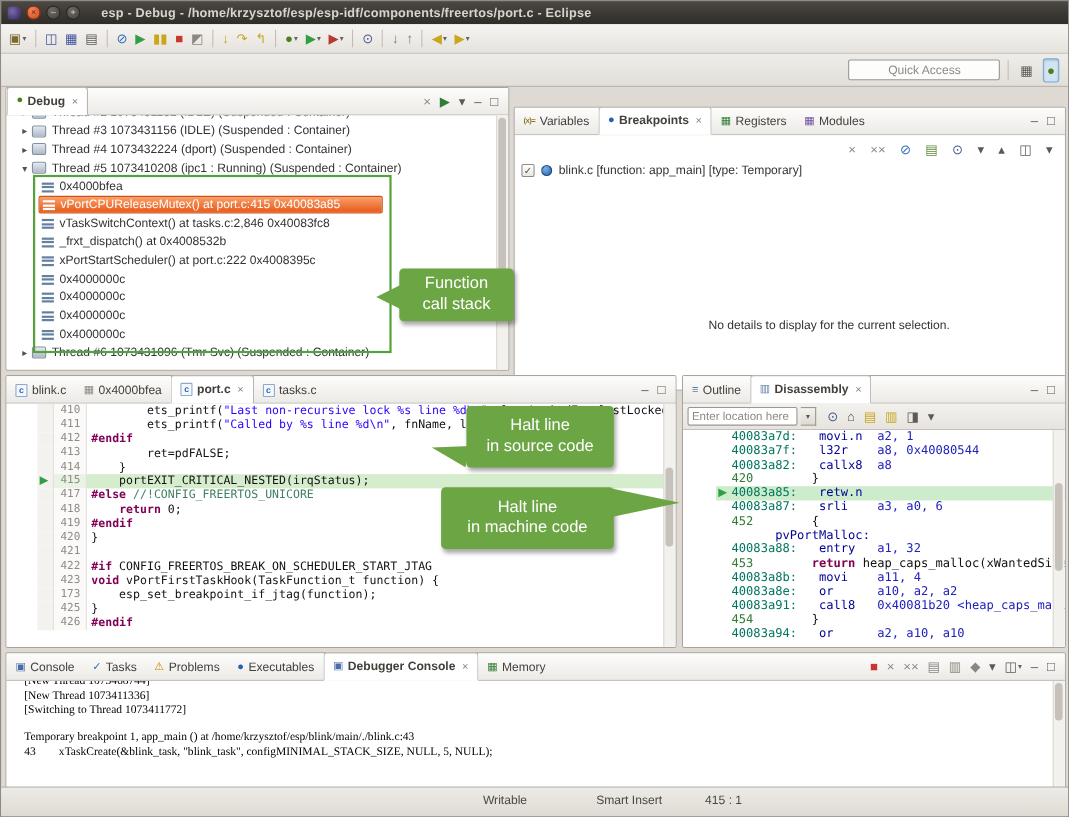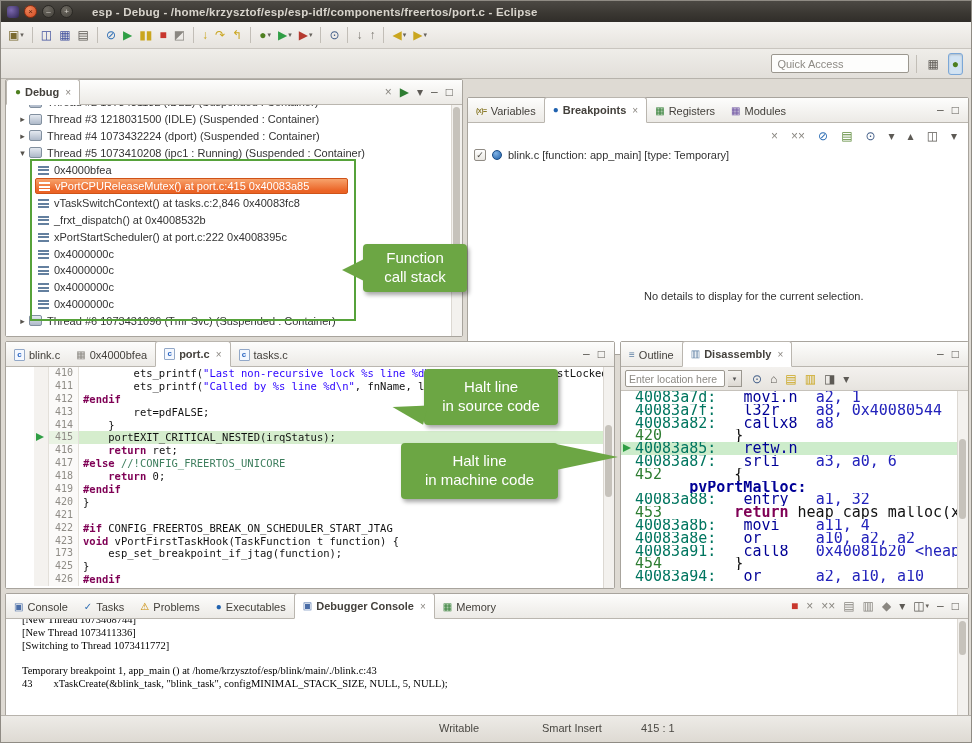--- a/index.html
+++ b/index.html
@@ -13,21 +13,21 @@
   .wtitle{color:#d8d4cc;font-size:11.5px;margin-left:14px;font-weight:bold;letter-spacing:.2px;white-space:nowrap;}
 
   
   .toolbar{position:absolute;left:0;top:21px;right:0;height:26px;background:linear-gradient(#f6f4f1,#e6e3de);border-bottom:1px solid #c9c5bf;display:flex;align-items:center;padding:0 4px;gap:1px;}
   .tbtn{display:inline-flex;align-items:center;height:20px;padding:0 3px;border-radius:3px;}
   .tbtn.pressed{background:#d2e3f3;border:1px solid #7ba7d7;box-shadow:inset 0 1px 2px rgba(0,0,0,.18);}
   .glyph{font-size:12px;line-height:1;}
   .ddarrow{font-size:7px;color:#66625c;margin-left:1px;}
   .tsep{width:1px;height:16px;background:#c2beb7;margin:0 4px;}
   .toolbar2{position:absolute;left:0;top:48px;right:0;height:29px;background:linear-gradient(#efede9,#e2dfda);border-bottom:1px solid #b7b3ac;display:flex;align-items:center;justify-content:flex-end;padding:0 8px;gap:7px;}
-  .qa{width:138px;height:19px;border:1px solid #9b978f;border-radius:2px;background:#fdfdfc;font-family:inherit;font-size:11px;color:#333;padding:0 5px;box-sizing:border-box;}
+  .qa{width:138px;height:19px;border:1px solid #9b978f;border-radius:2px;background:#fdfdfc;font-family:inherit;font-size:11px;color:#333;padding:0 5px;box-sizing:border-box;text-align:center;}
   .qa::placeholder{color:#8d8a84;}
   .vbar{width:1px;height:18px;background:#c2beb7;}
   .picons{display:inline-flex;gap:6px;align-items:center;}
 
   
   .view{position:absolute;background:#fff;border:1px solid #a8a49d;box-sizing:border-box;display:flex;flex-direction:column;border-radius:2px;}
   #debug-view{left:4px;top:78px;width:458px;height:258px;}
   #vars-view{left:466px;top:96px;width:502px;height:258px;}
   #editor-view{left:4px;top:340px;width:610px;height:248px;}
   #disasm-view{left:619px;top:340px;width:349px;height:248px;}
@@ -83,29 +83,29 @@
   
   .tk-pl{color:#111;text-align:center;}
   .tk-k{color:#7f0055;font-weight:bold;}
   .tk-s{color:#2a00ff;}
   .tk-c{color:#3f7f5f;}
   .tk-p{color:#7f0055;font-weight:bold;}
   .tk-a{color:#00755f;}
   .tk-m{color:#000096;}
   .tk-o{color:#2222bb;}
   .tk-ln{color:#2e7d32;}
-  .tk-lb{color:#000096;font-weight:bold;}
+  .tk-lb{color:#000096;font-weight:normal;}
 
   
   .locbar{height:23px;min-height:23px;display:flex;align-items:center;gap:3px;padding:0 4px;background:linear-gradient(#f3f1ee,#e7e4df);border-bottom:1px solid #c6c2bb;}
   .locinput{width:100px;height:17px;border:1px solid #9b978f;background:#fff;font-family:inherit;font-size:10.5px;padding:0 3px;color:#333;box-sizing:border-box;border-radius:2px;}
   .locinput::placeholder{color:#8d8a84;}
   .loccombo{width:14px;height:17px;border:1px solid #9b978f;border-left:none;background:linear-gradient(#f5f3f0,#ddd9d3);font-size:7px;display:inline-flex;align-items:center;justify-content:center;color:#555;box-sizing:border-box;}
   .locicons{display:inline-flex;gap:2px;margin-left:4px;}
-  #disasm-lines{font-family:"DejaVu Sans Mono","Liberation Mono",monospace;font-size:15px;}
+  #disasm-lines{font-family:"DejaVu Sans Mono","Liberation Mono",monospace;font-size:11px;padding-left:30px;}
   .drow{display:flex;height:12.8px;line-height:12.8px;}
   .drow.hl{background:#cdeccb;}
   .dmark{width:14px;min-width:14px;position:relative;}
   .dtext{flex:1;white-space:pre;overflow:hidden;}
 
   
   .kon-title{font-weight:bold;color:#1a1a1a;padding:2px 0 1px 4px;font-size:11px;white-space:nowrap;}
   #console-lines{font-family:Liberation Serif, serif;font-size:10.5px;padding-left:16px;overflow:hidden;}
   .konrow{height:12.8px;line-height:12.8px;white-space:pre;}
   .clip-top{margin-top:-5px;}
@@ -254,21 +254,21 @@
     <div class="vbody">
       <div id="debug-tree">
           <div class="trow thread">
             <span class="exp">▸</span>
             <span class="thread-ic"></span>
             <span class="rlabel">Thread #2 1073431132 (IDLE) (Suspended : Container)</span>
           </div>
           <div class="trow thread">
             <span class="exp">▸</span>
             <span class="thread-ic"></span>
-            <span class="rlabel">Thread #3 1218031500 (IDLE) (Suspended : Container)</span>
+            <span class="rlabel">Thread #3 1073431156 (IDLE) (Suspended : Container)</span>
           </div>
           <div class="trow thread">
             <span class="exp">▸</span>
             <span class="thread-ic"></span>
             <span class="rlabel">Thread #4 1073432224 (dport) (Suspended : Container)</span>
           </div>
           <div class="trow thread">
             <span class="exp">▾</span>
             <span class="thread-ic"></span>
             <span class="rlabel">Thread #5 1073410208 (ipc1 : Running) (Suspended : Container)</span>
@@ -467,25 +467,20 @@
             <span class="cmark"></span>
             <span class="clnum">414</span>
             <span class="ctext"><span class="tk-pl">    }</span></span>
           </div>
           <div class="crow hl">
             <span class="cmark">
               <span class="iparrow"></span>
             </span>
             <span class="clnum">415</span>
             <span class="ctext"><span class="tk-pl">    portEXIT_CRITICAL_NESTED(irqStatus);</span></span>
-          </div>
-          <div class="crow">
-            <span class="cmark"></span>
-            <span class="clnum">416</span>
-            <span class="ctext"><span class="tk-pl">    </span><span class="tk-k">return</span><span class="tk-pl"> ret;</span></span>
           </div>
           <div class="crow">
             <span class="cmark"></span>
             <span class="clnum">417</span>
             <span class="ctext"><span class="tk-p">#else</span><span class="tk-c"> //!CONFIG_FREERTOS_UNICORE</span></span>
           </div>
           <div class="crow">
             <span class="cmark"></span>
             <span class="clnum">418</span>
             <span class="ctext"><span class="tk-pl">    </span><span class="tk-k">return</span><span class="tk-pl"> 0;</span></span>

